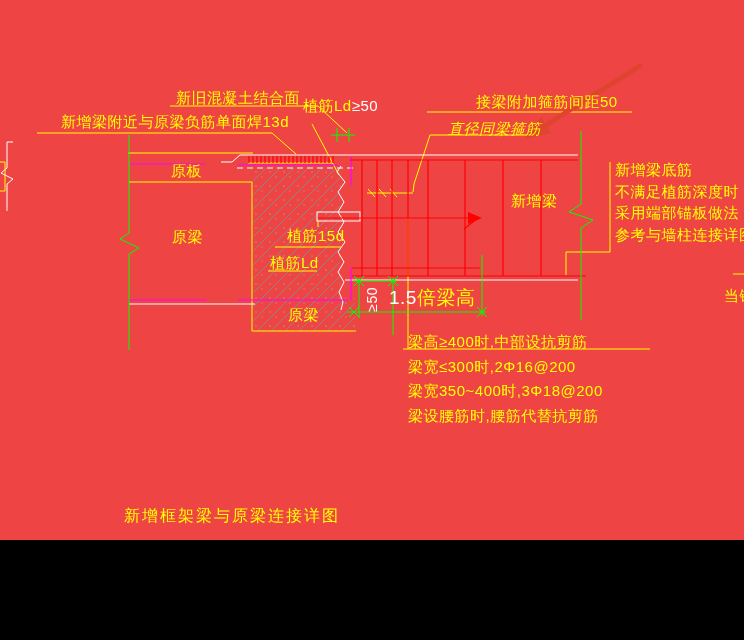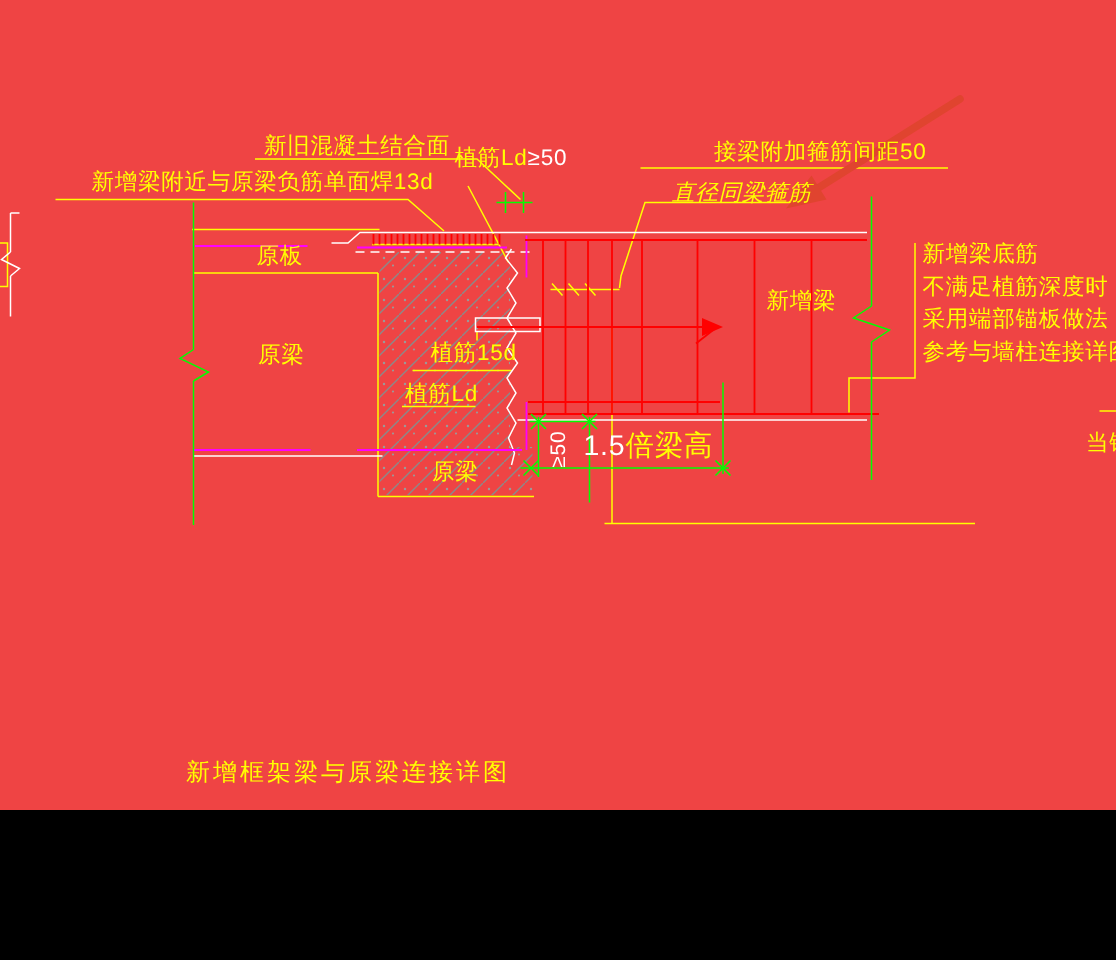--- a/index.html
+++ b/index.html
@@ -181,18 +181,24 @@
 
   <div class="t" style="left:389px;top:287px;font-size:19px;"><span class="tw">1.5</span><span>倍梁高</span></div>
 
   <div class="t note-block" style="left:615px;top:159px;">
     <div class="t-line">新增梁底筋</div>
     <div class="t-line">不满足植筋深度时</div>
     <div class="t-line">采用端部锚板做法</div>
     <div class="t-line">参考与墙柱连接详图</div>
   </div>
 
+  <div class="t spec-block" style="left:408px;top:330px;">
+    <div class="t-line">梁高≥400时,中部设抗剪筋</div>
+    <div class="t-line">梁宽≤300时,2Φ16@200</div>
+    <div class="t-line">梁宽350~400时,3Φ18@200</div>
+    <div class="t-line">梁设腰筋时,腰筋代替抗剪筋</div>
+  </div>
 
   <div class="t" style="left:724px;top:287px;">当锚</div>
 
   <div class="t title" style="left:124px;top:506px;">新增框架梁与原梁连接详图</div>
 
 </div>
 
 </body></html>

